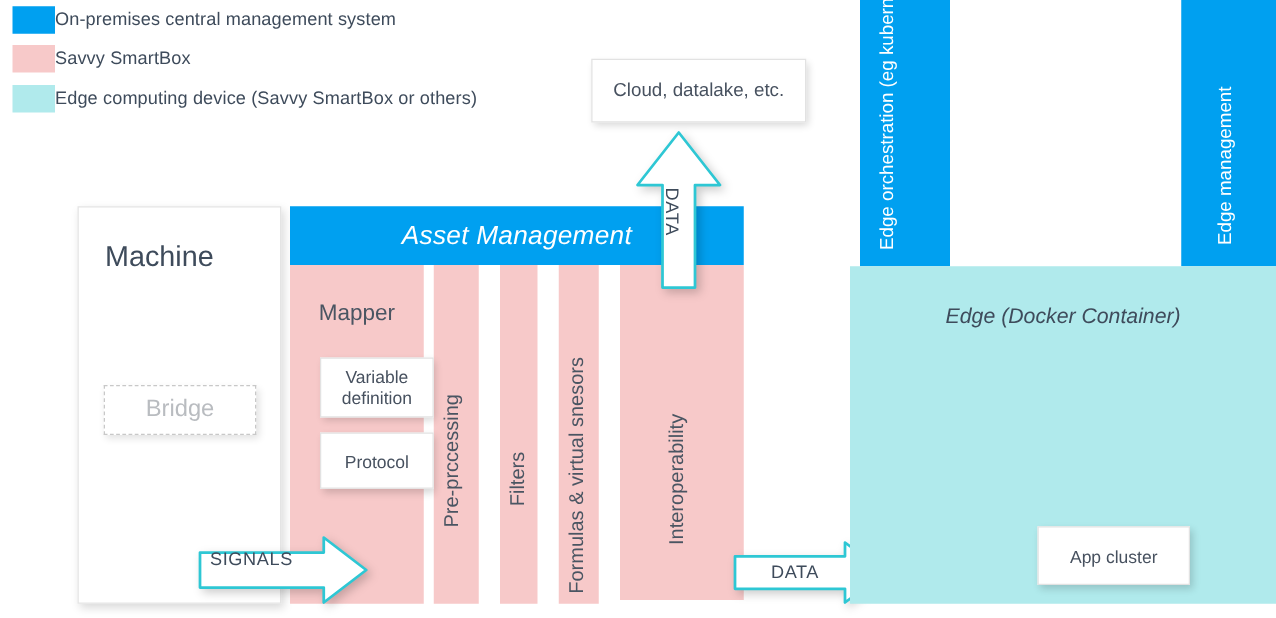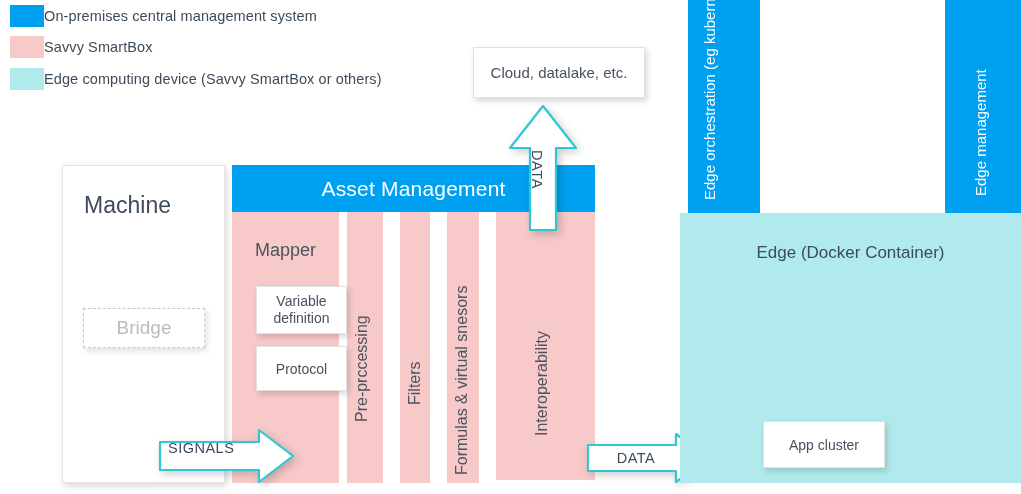--- a/index.html
+++ b/index.html
@@ -105,20 +105,21 @@
     color: #b9bcc0;
   }
 
   
   #asset-header {
     left: 232px; top: 165px;
     width: 363px; height: 47px;
     display: flex;
     align-items: center;
     justify-content: center;
+    font-style: italic;
   }
   #asset-header-label {
     color: #ffffff;
     font-size: 21px;
     letter-spacing: .2px;
   }
 
   
   .col-pink { top: 212px; }
   #col-mapper   { left: 232px; width: 107px; height: 271px; }
@@ -250,28 +251,29 @@
     left: 680px; top: 213px;
     width: 341px; height: 270px;
   }
   #edge-container-title {
     position: absolute;
     left: 680px; top: 243px;
     width: 341px;
     text-align: center;
     font-size: 17px;
     color: #3e4b5b;
+    font-style: italic;
   }
   #docker-logo {
     position: absolute;
     left: 791px; top: 296px;
     width: 120px; height: 96px;
   }
   #appcluster-box {
-    left: 747px; top: 421px;
+    left: 814px; top: 421px;
     width: 122px; height: 47px;
     font-size: 14px;
     color: #47515f;
   }
 </style>
 </head>
 <body>
 
 <div id="canvas">
 

